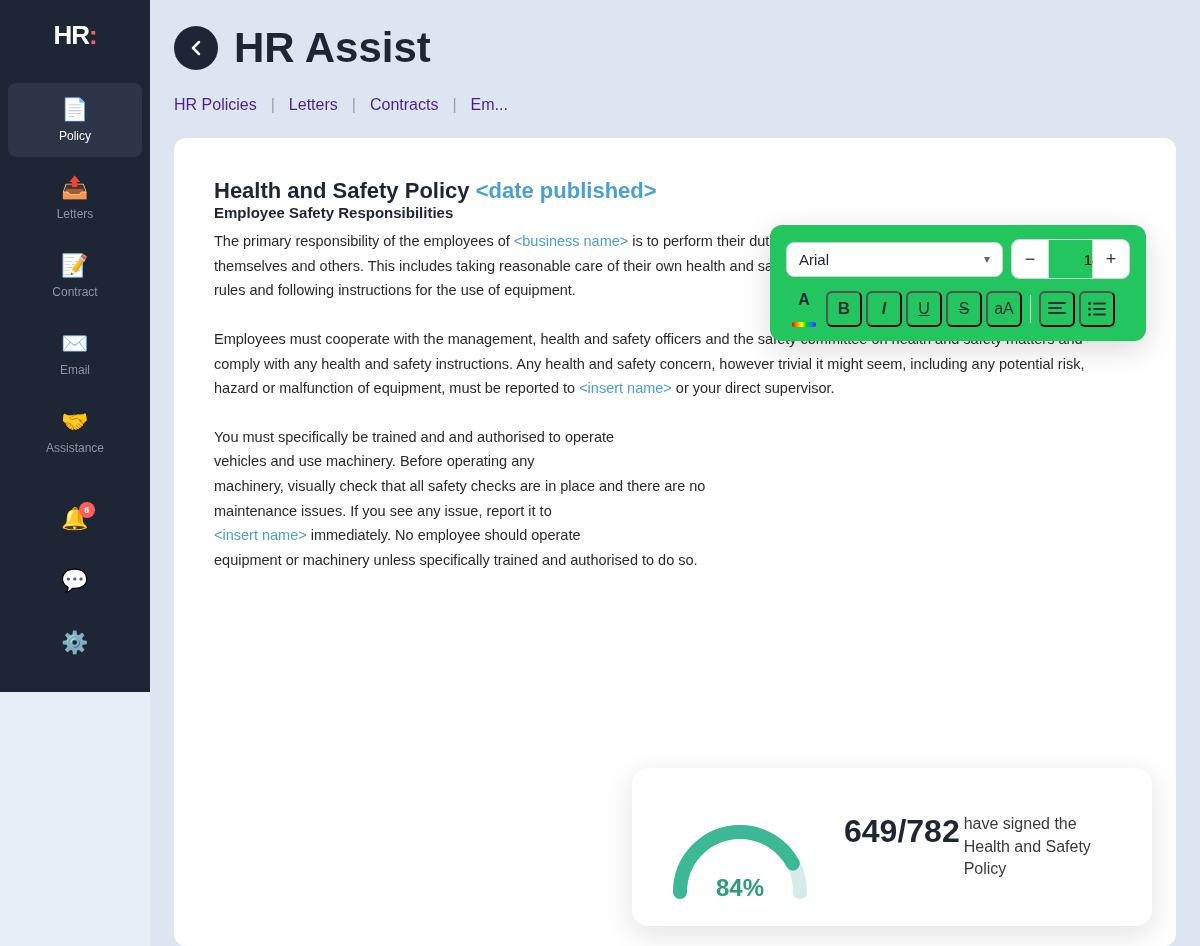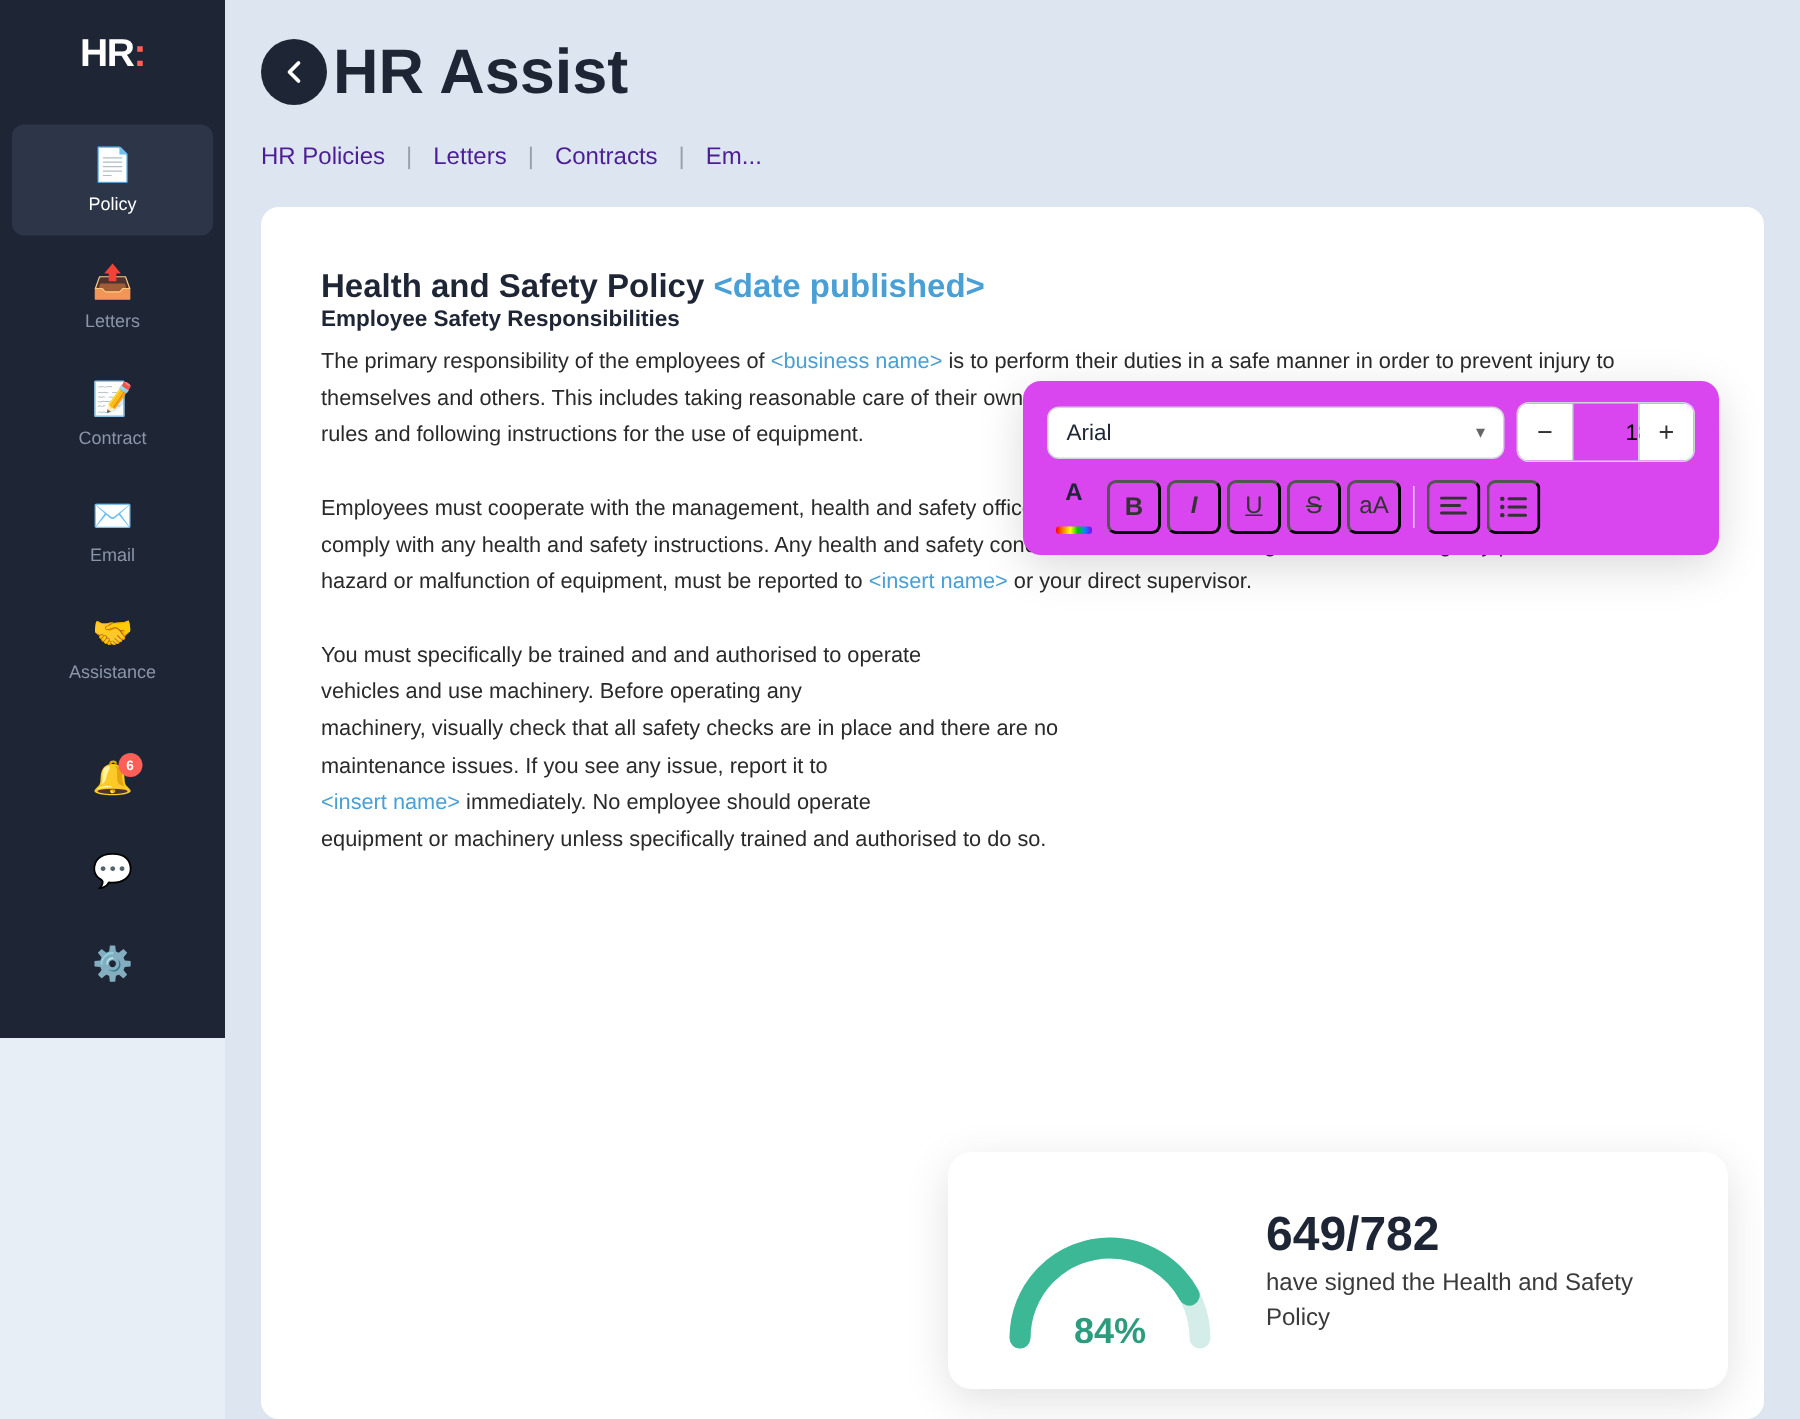--- a/index.html
+++ b/index.html
@@ -96,21 +96,21 @@
       display: flex;
       flex-direction: column;
       padding: 24px 24px 0 24px;
       position: relative;
     }
 
     
     .header {
       display: flex;
       align-items: center;
-      gap: 4px;
+      gap: 16px;
       margin-bottom: 20px;
     }
     .back-btn {
       width: 44px;
       height: 44px;
       background: #1e2535;
       border-radius: 50%;
       display: flex;
       align-items: center;
       justify-content: center;
@@ -196,28 +196,28 @@
       color: #2a2a2a;
       margin-bottom: 24px;
     }
     .doc-para .placeholder {
       color: #4a9fd4;
     }
 
     
     .toolbar-popup {
       position: absolute;
-      top: 116px;
+      top: 87px;
       right: 30px;
-      background: #d946ef;
+      background: #22c55e;
       border-radius: 12px;
       box-shadow: 0 8px 30px rgba(0,0,0,0.15);
       padding: 14px 16px;
       z-index: 100;
-      width: 464px;
+      width: 376px;
     }
     .toolbar-row1 {
       display: flex;
       align-items: center;
       gap: 8px;
       margin-bottom: 12px;
     }
     .font-select {
       flex: 1;
       display: flex;
@@ -362,21 +362,21 @@
       bottom: 0;
       left: 50%;
       transform: translateX(-50%);
       font-size: 24px;
       font-weight: 700;
       color: #2d9c7e;
       white-space: nowrap;
     }
     .stats-text {
       display: flex;
-      flex-direction: column;
+      flex-direction: row;
       gap: 4px;
     }
     .stats-count {
       font-size: 32px;
       font-weight: 700;
       color: #1e2535;
     }
     .stats-desc {
       font-size: 16px;
       color: #3a3a3a;

